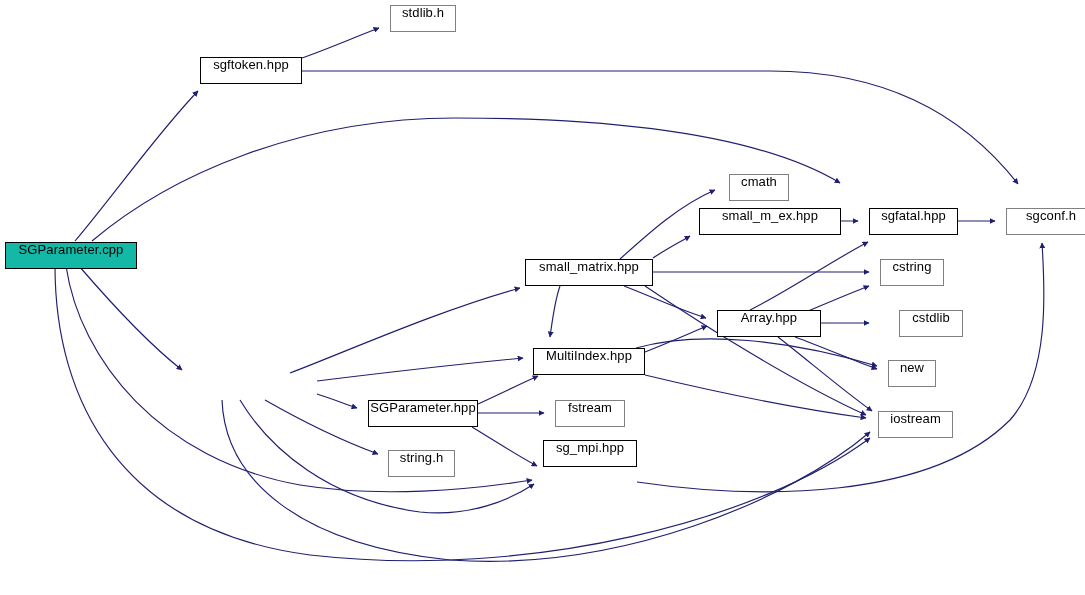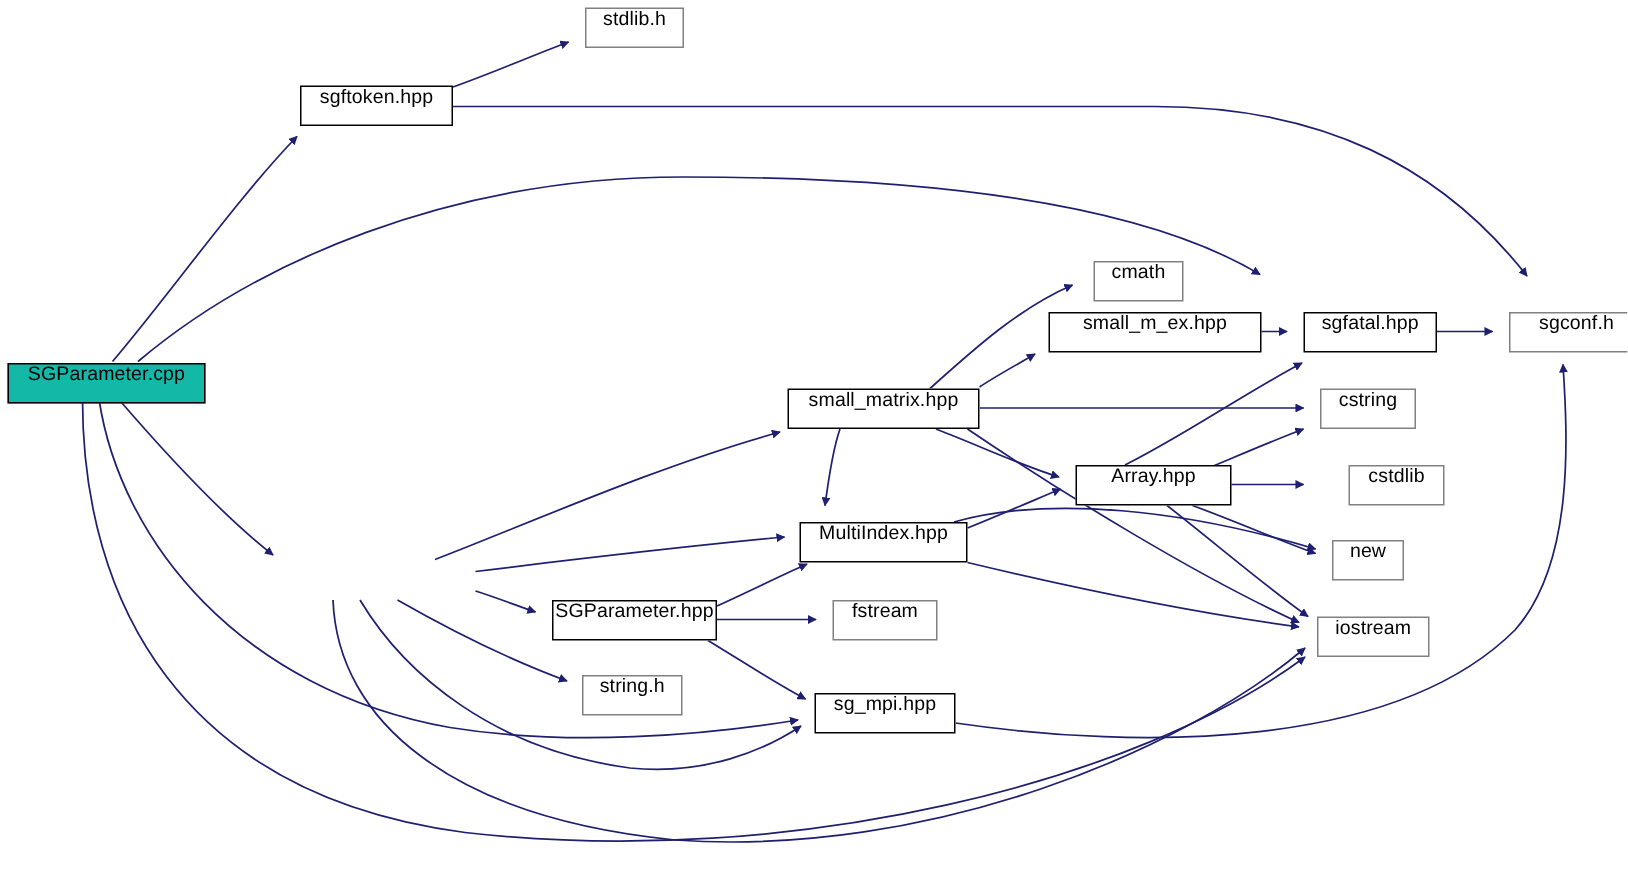--- a/index.html
+++ b/index.html
@@ -174,17 +174,17 @@
     </div>
   <div class="node" style="left:555px;top:400px; width:70px;">
       <span class="label">fstream</span>
     </div>
   <div class="node" style="left:878px;top:411px; width:75px;">
       <span class="label">iostream</span>
     </div>
   <div class="node" style="left:388px;top:450px; width:67px;">
       <span class="label">string.h</span>
     </div>
-  <div class="node header" style="left:543px;top:462px; width:94px;">
+  <div class="node header" style="left:543px;top:440px; width:94px;">
       <span class="label">sg_mpi.hpp</span>
     </div>
 
 </div>
 
 </body></html>

